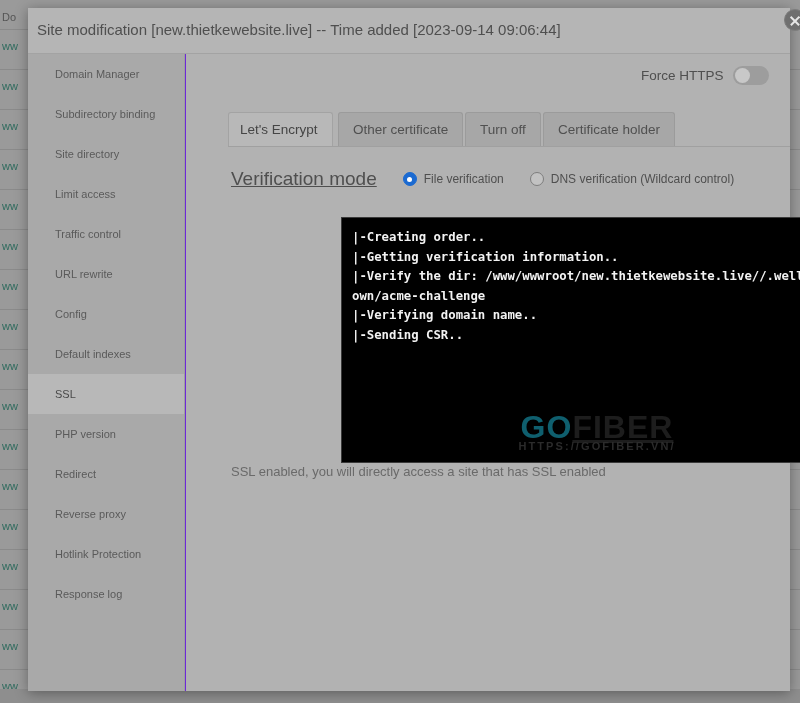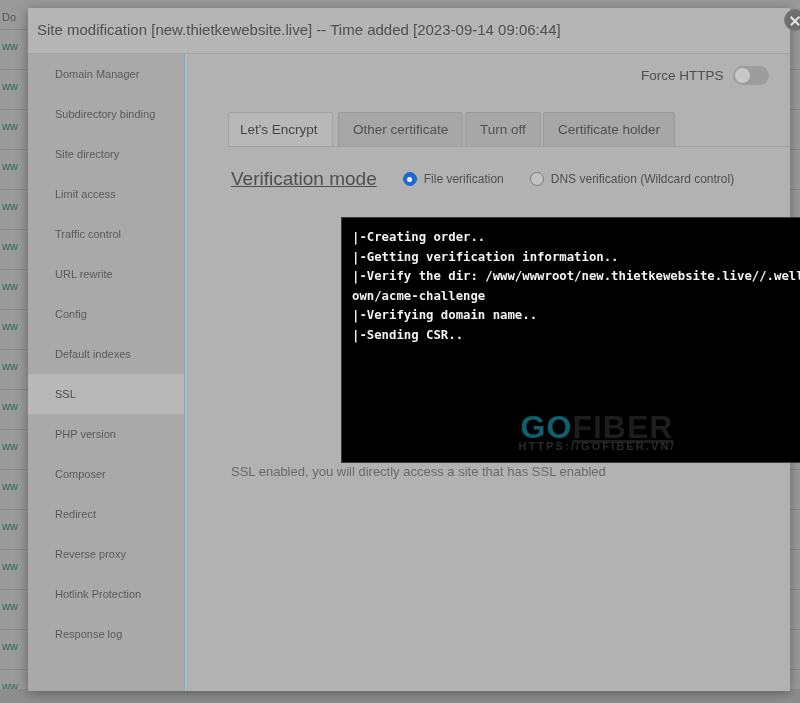--- a/index.html
+++ b/index.html
@@ -61,21 +61,21 @@
     background: #8e8e8e;
   }
 
   
   #modal {
     position: absolute;
     left: 28px;
     top: 8px;
     width: 762px;
     height: 683px;
-    background: #7dd3fc;
+    background: #6d28d9;
     box-shadow: 0 2px 12px rgba(0,0,0,0.35);
   }
 
   #modal-titlebar {
     position: relative;
     height: 46px;
     background: #b5b5b5;
     border-bottom: 1px solid #a3a3a3;
   }
   #modal-title {
@@ -432,21 +432,20 @@
           <div class="sidebar-item"><span>Domain Manager</span></div>
           <div class="sidebar-item"><span>Subdirectory binding</span></div>
           <div class="sidebar-item"><span>Site directory</span></div>
           <div class="sidebar-item"><span>Limit access</span></div>
           <div class="sidebar-item"><span>Traffic control</span></div>
           <div class="sidebar-item"><span>URL rewrite</span></div>
           <div class="sidebar-item"><span>Config</span></div>
           <div class="sidebar-item"><span>Default indexes</span></div>
           <div class="sidebar-item active"><span>SSL</span></div>
           <div class="sidebar-item"><span>PHP version</span></div>
-          <div class="sidebar-item"><span>Composer</span></div>
           <div class="sidebar-item"><span>Redirect</span></div>
           <div class="sidebar-item"><span>Reverse proxy</span></div>
           <div class="sidebar-item"><span>Hotlink Protection</span></div>
           <div class="sidebar-item"><span>Response log</span></div>
         </div>
 
       <div id="content">
 
         <div id="tabstrip">
             <div class="tab active" style="left: 0px; padding-left: 11px;"><span>Let's Encrypt</span></div>

